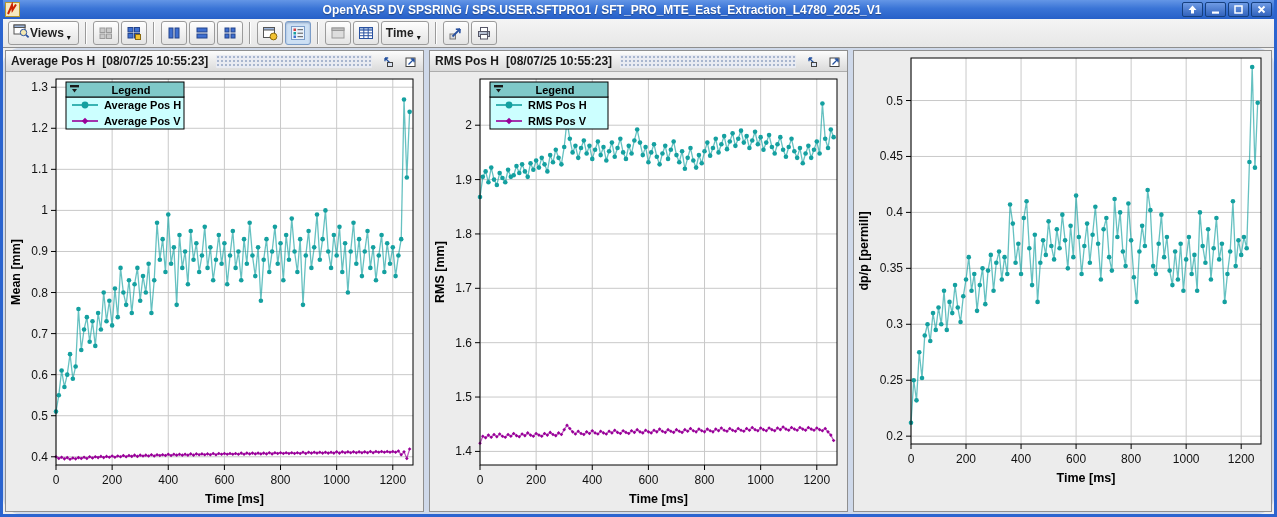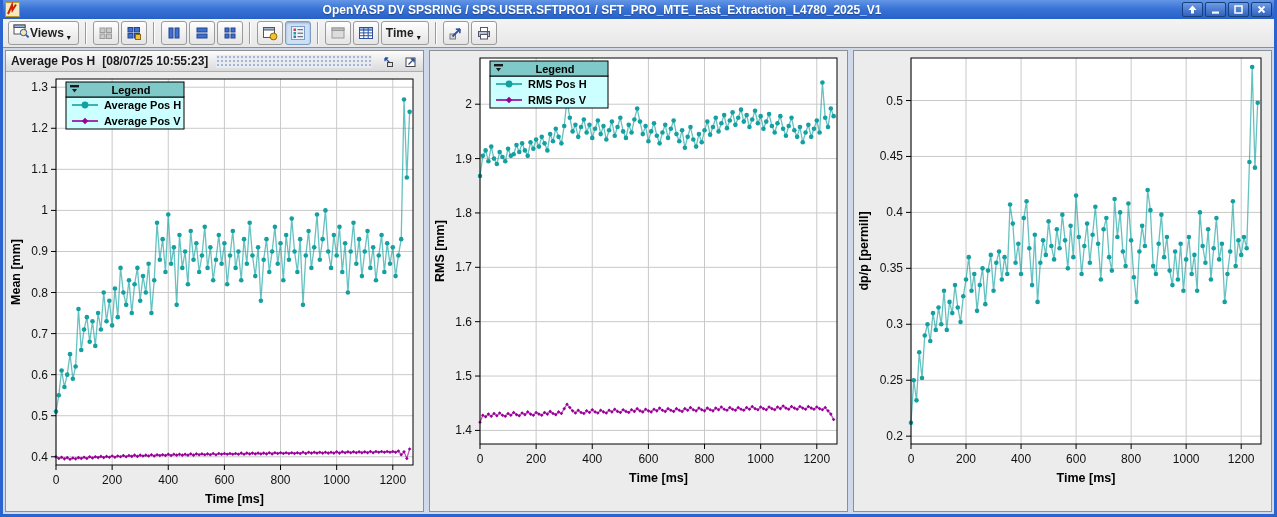--- a/index.html
+++ b/index.html
@@ -34,21 +34,21 @@
     height:24px;min-width:26px;display:inline-flex;align-items:center;justify-content:center;
     background:linear-gradient(#FEFEFE,#E4E4E4);border:1px solid #9B9B9B;border-radius:3px;
     padding:1px 3px;cursor:pointer;position:relative;
   }
   .tbtn.pressed{background:#CDE0F4;border-color:#7A9CC8;box-shadow:inset 0 1px 2px rgba(60,90,140,.45);}
   .tbtn.wide{padding:1px 7px 1px 4px;}
   .tbtn-label{font-size:12px;font-weight:bold;color:#222;}
   .dd-arrow{font-size:8px;color:#111;align-self:flex-end;line-height:1;margin-left:3px;margin-bottom:1px;}
   .tsep{width:0;height:22px;border-left:1px solid #9A9A9A;border-right:1px solid #FFFFFF;margin:0 4px;}
   
-  .content{flex:1;display:flex;gap:5px;background:#CFD9EA;padding:2px;}
+  .content{flex:1;display:flex;gap:5px;background:#CFD9EA;padding:2px;border-radius:17px;}
   .panel{flex:1;display:flex;flex-direction:column;background:#ECECEC;border:1px solid #8F8F8F;min-width:0;}
   .panel-head{
     height:21px;flex:0 0 21px;display:flex;align-items:center;gap:6px;
     background:linear-gradient(#FCFCFC,#DADADA);border-bottom:1px solid #ADADAD;padding:0 5px;
   }
   .panel-title{font-size:12px;font-weight:bold;color:#1A1A1A;white-space:nowrap;}
   .panel-title .ts{margin-left:7px;}
   .stipple{
     flex:1;height:13px;margin:0 2px;border-radius:1px;
     background-color:#E9EBF2;
@@ -578,20 +578,38 @@
               <text x="42" y="60.28" text-anchor="end">1.2</text>
               <text x="42" y="19.21" text-anchor="end">1.3</text>
             </g>
             <text x="228.5" y="431" font-size="12.5" font-weight="bold" fill="#000" text-anchor="middle">Time [ms]</text>
             <text x="14" y="200" font-size="12.5" font-weight="bold" fill="#000" text-anchor="middle" transform="rotate(-90 14 200)">Mean [mm]</text>
           </svg>
       </div>
     </div>
 
     <div class="panel">
+      <div class="panel-head">
+        <span class="panel-title">
+          <span>RMS Pos H</span><span class="ts">[08/07/25 10:55:23]</span>
+        </span>
+        <span class="stipple"></span>
+        <button class="phead-btn">
+          <svg width="13" height="13" viewBox="0 0 13 13">
+            <path d="M8 8 L3 3 M3 3 L6.2 3 M3 3 L3 6.2" stroke="#23509E" stroke-width="1.3" fill="none"></path>
+            <rect x="5.5" y="7.5" width="5" height="4" fill="#DDE6F5" stroke="#444"></rect>
+          </svg>
+        </button>
+        <button class="phead-btn">
+          <svg width="13" height="13" viewBox="0 0 13 13">
+            <rect x="2" y="3" width="9" height="8.5" fill="#fff" stroke="#444"></rect>
+            <path d="M4.5 9.5 L10 4 M10 4 L6.8 4 M10 4 L10 7.2" stroke="#23509E" stroke-width="1.3" fill="none"></path>
+          </svg>
+        </button>
+      </div>
       <div class="panel-chart">
         <svg id="chart-1" width="417" height="439" viewBox="0 0 417 439">
             <rect x="50" y="7" width="357" height="386" fill="#ffffff"></rect>
             <g stroke="#C9C9C9" stroke-width="1">
               <line x1="50" y1="7" x2="50" y2="393"></line>
               <line x1="106.13" y1="7" x2="106.13" y2="393"></line>
               <line x1="162.26" y1="7" x2="162.26" y2="393"></line>
               <line x1="218.4" y1="7" x2="218.4" y2="393"></line>
               <line x1="274.53" y1="7" x2="274.53" y2="393"></line>
               <line x1="330.66" y1="7" x2="330.66" y2="393"></line>

